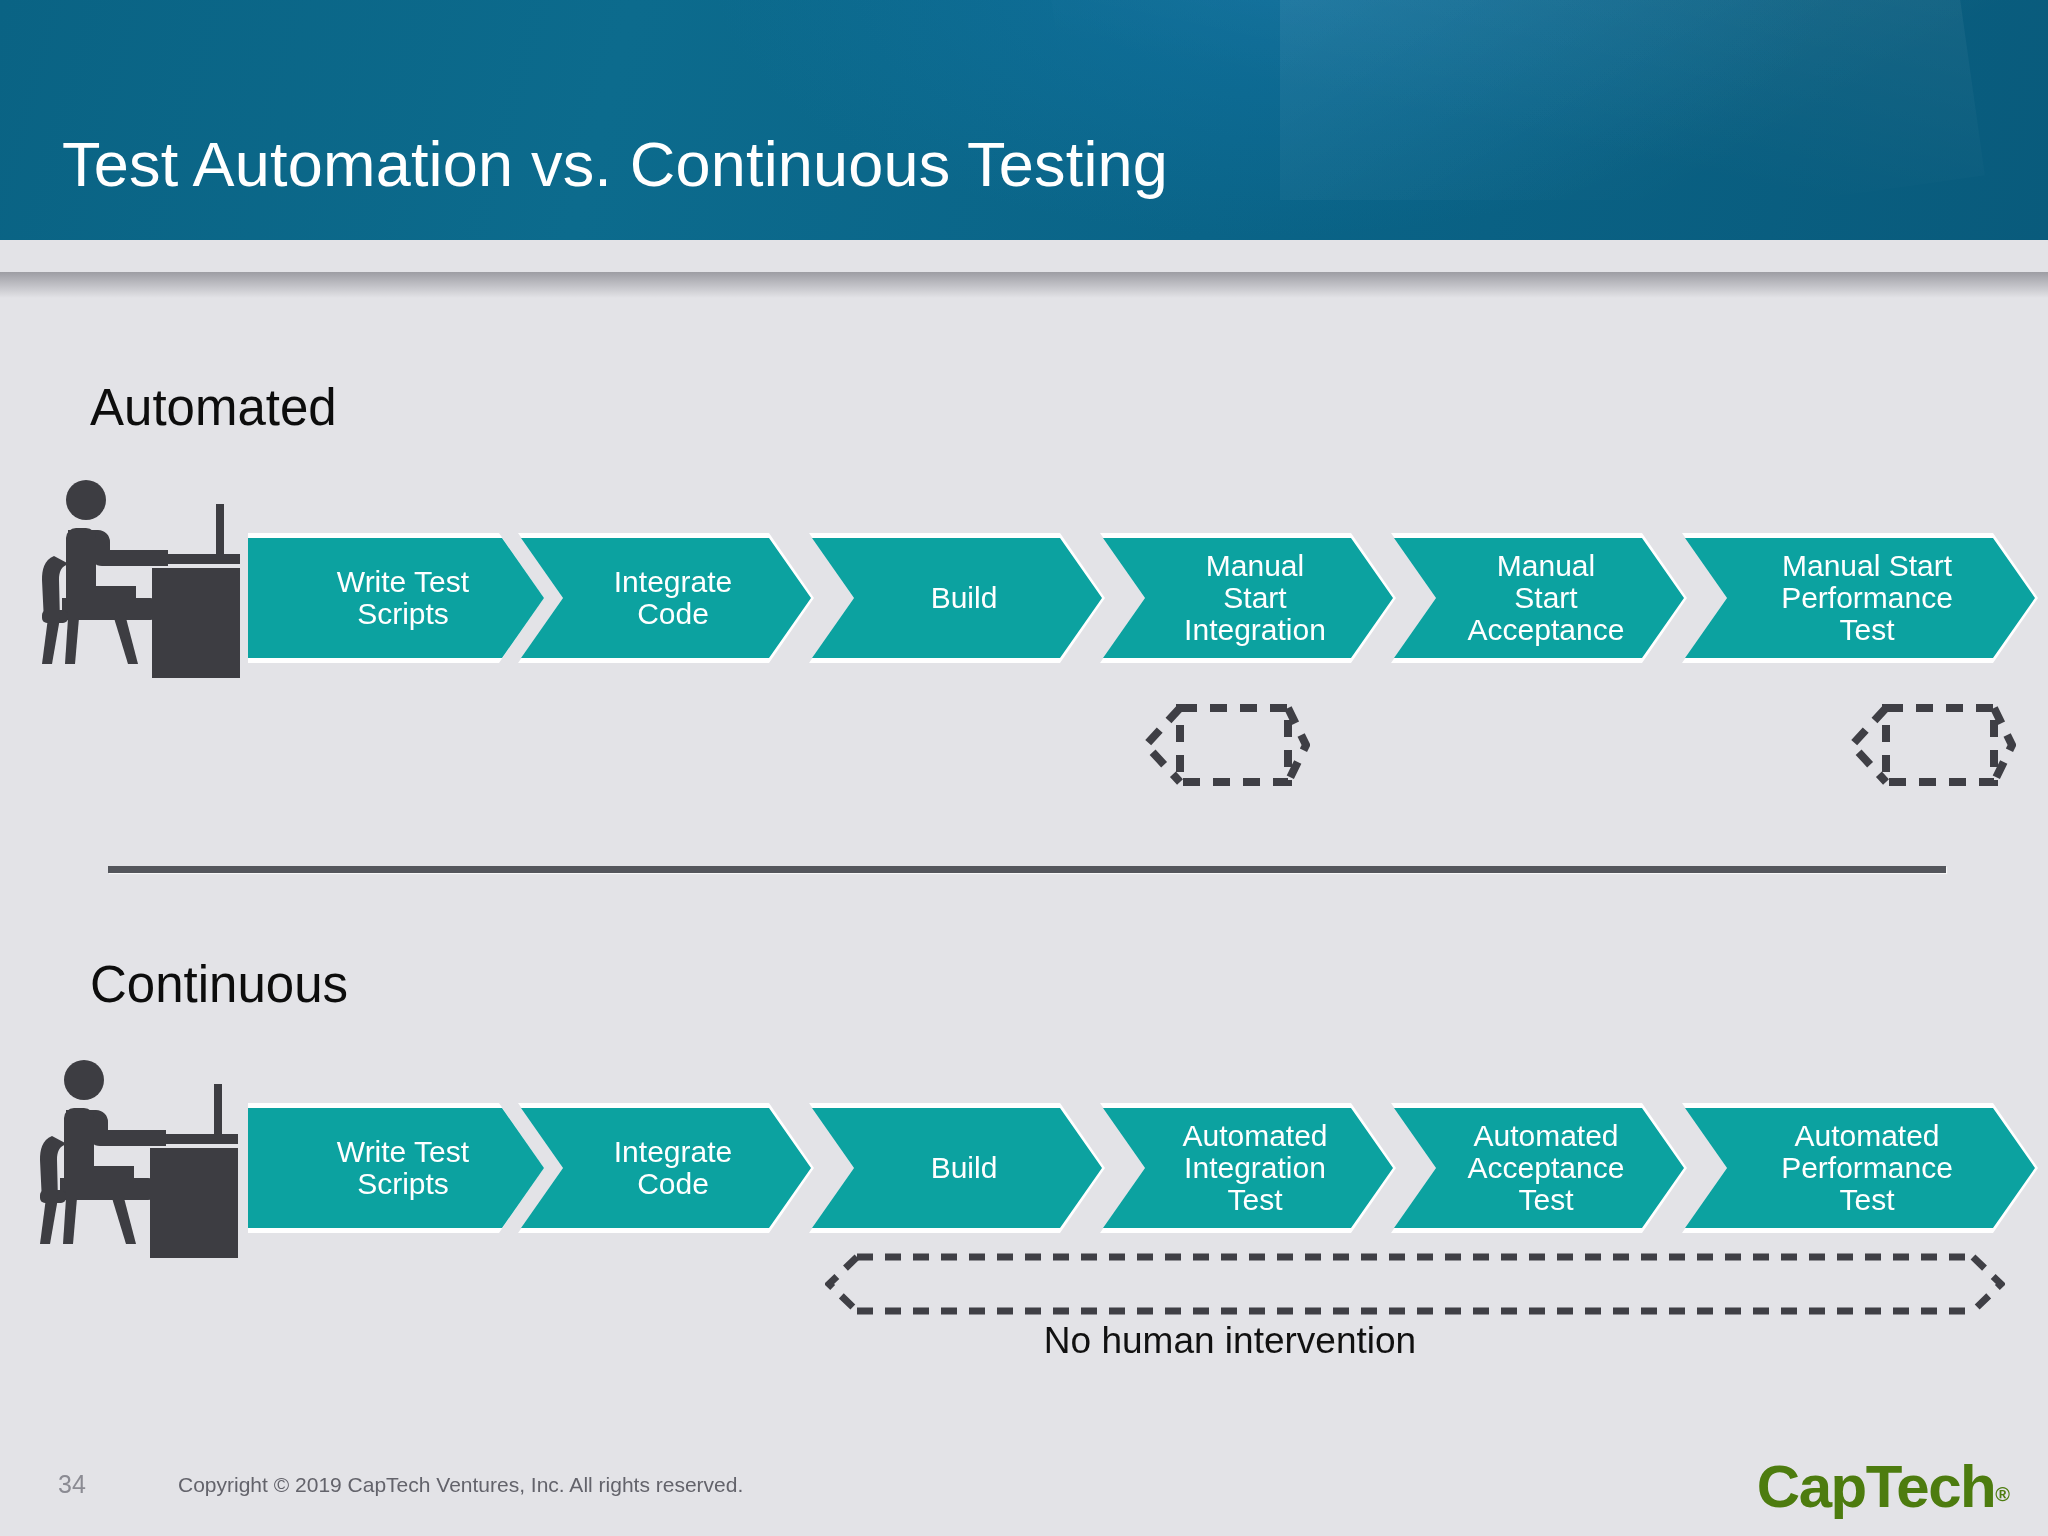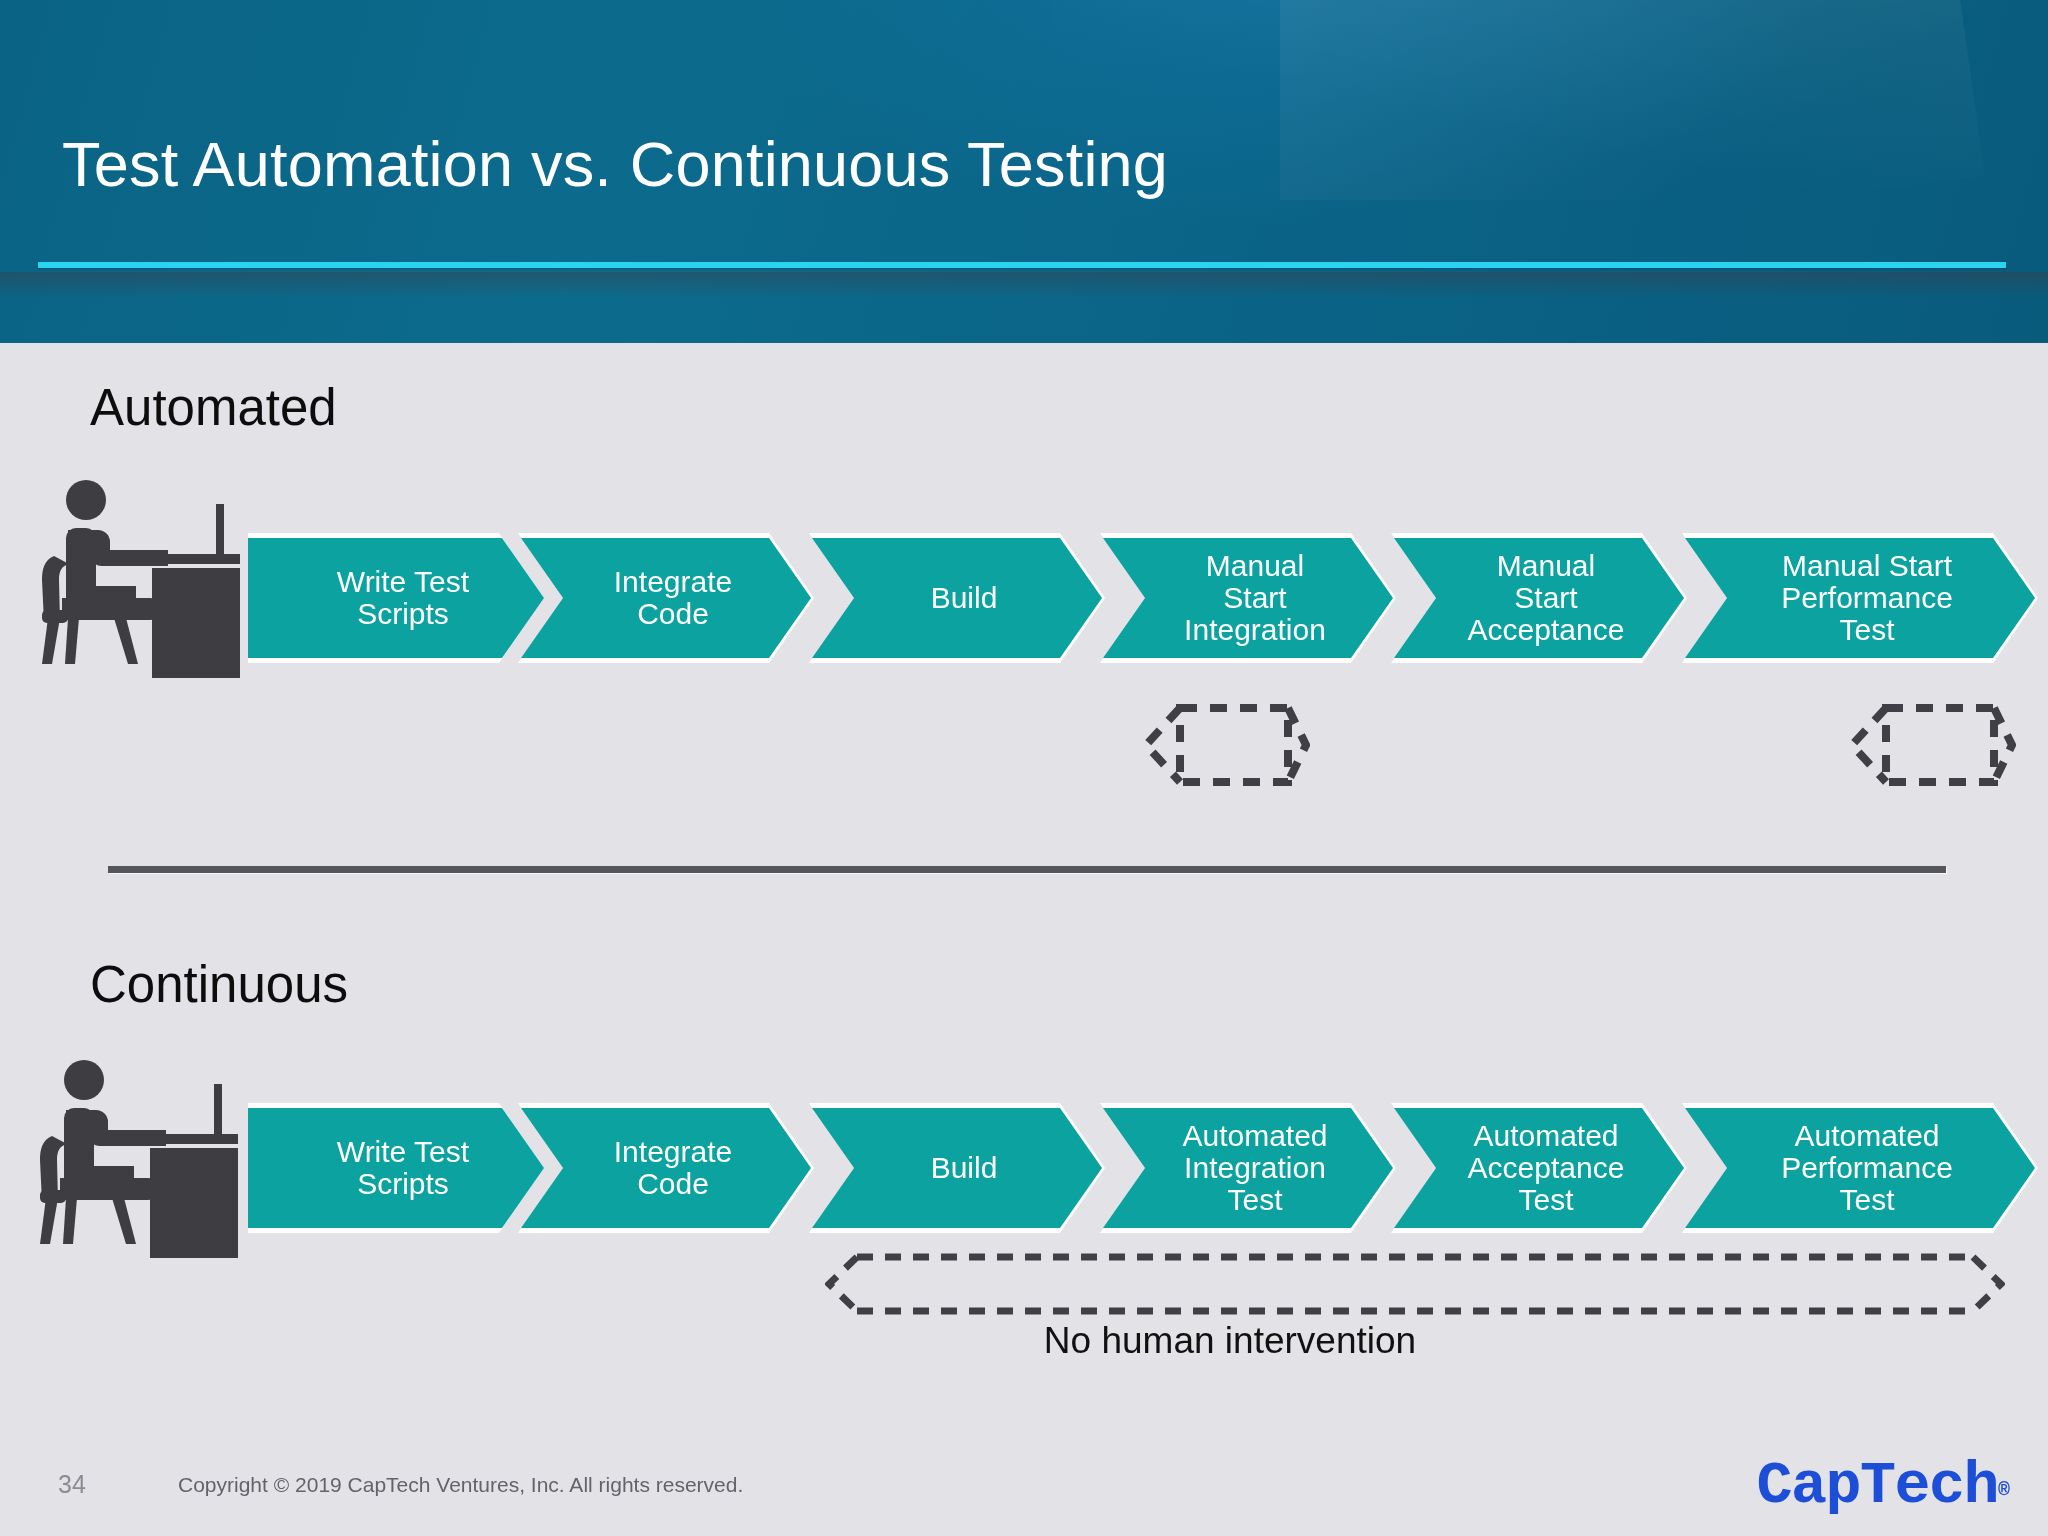--- a/index.html
+++ b/index.html
@@ -16,21 +16,21 @@
     height: 1536px;
     background: #e3e3e7;
     overflow: hidden;
   }
 
   
   .header {
     position: absolute;
     left: 0; top: 0;
     width: 2048px;
-    height: 343px;
+    height: 240px;
     background:
       radial-gradient(ellipse 900px 420px at 62% -10%, rgba(20,120,170,0.55) 0%, rgba(20,120,170,0) 62%),
       linear-gradient(105deg, #0a6384 0%, #0c6b8d 30%, #0a6488 60%, #095b7c 100%);
     overflow: hidden;
   }
   .header-sheen {
     position: absolute;
     left: 1060px; top: -180px;
     width: 900px; height: 420px;
     background: linear-gradient(200deg, rgba(255,255,255,0.10), rgba(255,255,255,0) 65%);
@@ -182,23 +182,23 @@
     top: 1473px;
     font-size: 21px;
     color: #63636b;
   }
   .logo {
     position: absolute;
     right: 38px;
     top: 1452px;
     font-size: 60px;
     font-weight: bold;
-    color: #1d4ed8;
+    color: #4d7c0f;
     letter-spacing: -1.5px;
-    font-family: Liberation Mono, monospace;
+    font-family: Liberation Sans, sans-serif;
   }
   .logo-r {
     font-size: 20px;
     vertical-align: 6px;
     letter-spacing: 0;
   }
 </style>
 </head>
 <body>
 

